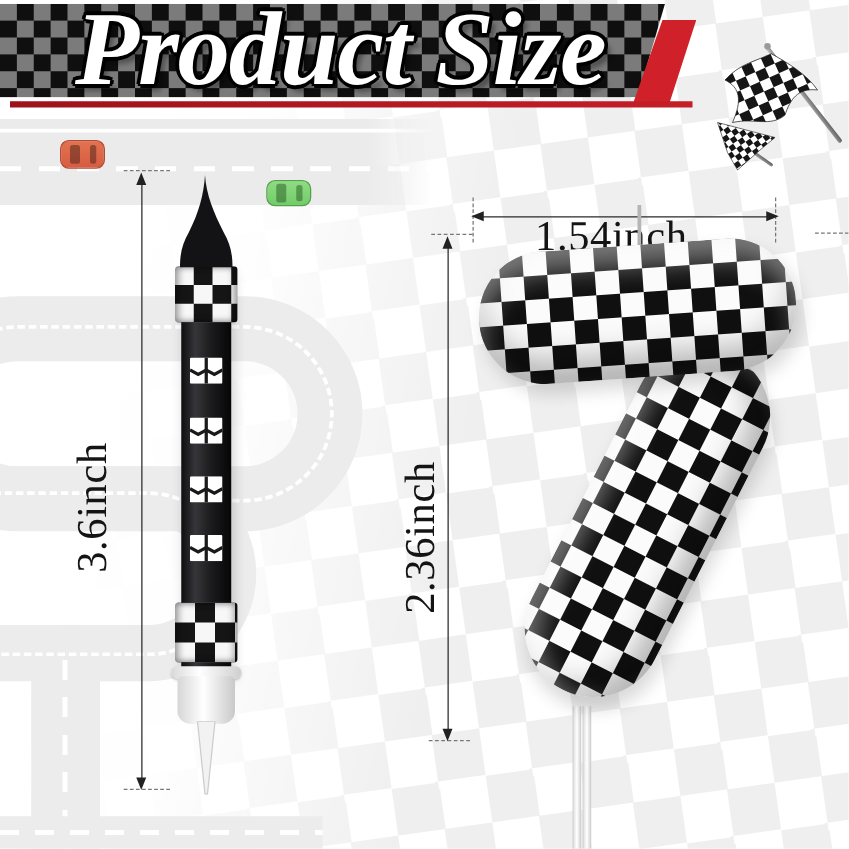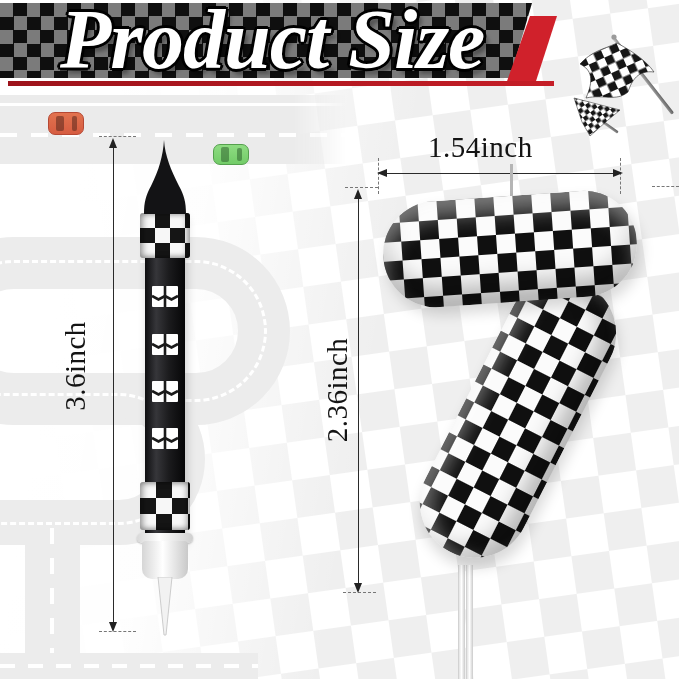--- a/index.html
+++ b/index.html
@@ -59,21 +59,21 @@
   
   .mline-v{position:absolute;width:0;border-left:1.5px solid #2a2a2a;}
   .mline-h{position:absolute;height:0;border-top:1.5px solid #2a2a2a;}
   .tick-h{position:absolute;height:0;border-top:1.5px dashed #777;}
   .tick-v{position:absolute;width:0;border-left:1.5px dashed #777;}
   .arr{position:absolute;width:0;height:0;}
   .arr.up{border-left:4.5px solid transparent;border-right:4.5px solid transparent;border-bottom:10px solid #222;}
   .arr.down{border-left:4.5px solid transparent;border-right:4.5px solid transparent;border-top:10px solid #222;}
   .arr.left{border-top:4.5px solid transparent;border-bottom:4.5px solid transparent;border-right:10px solid #222;}
   .arr.right{border-top:4.5px solid transparent;border-bottom:4.5px solid transparent;border-left:10px solid #222;}
-  .mlabel{position:absolute;font-size:29px;color:#141414;letter-spacing:.5px;white-space:nowrap;}
+  .mlabel{position:absolute;font-size:34px;color:#141414;letter-spacing:.5px;white-space:nowrap;margin-top:40px;}
   .vlabel{display:flex;align-items:center;justify-content:center;transform:rotate(-90deg);}
   
   .candle-body{position:absolute;left:145px;top:210px;width:40px;height:330px;border-radius:5px 5px 7px 7px;
     background:linear-gradient(90deg,#0e0e10,#36363a 28%,#1b1b1d 60%,#060607);
     box-shadow:2px 6px 10px rgba(0,0,0,.18);}
   .checkband{position:absolute;left:140px;width:50px;height:45px;
     background:repeating-conic-gradient(#151515 0 25%,#f7f7f7 0 50%);
     background-size:30px 30px;border-radius:3px;
     box-shadow:inset 3px 0 6px rgba(0,0,0,.35),inset -3px 0 6px rgba(0,0,0,.35);}
   .band1{top:213px;}

